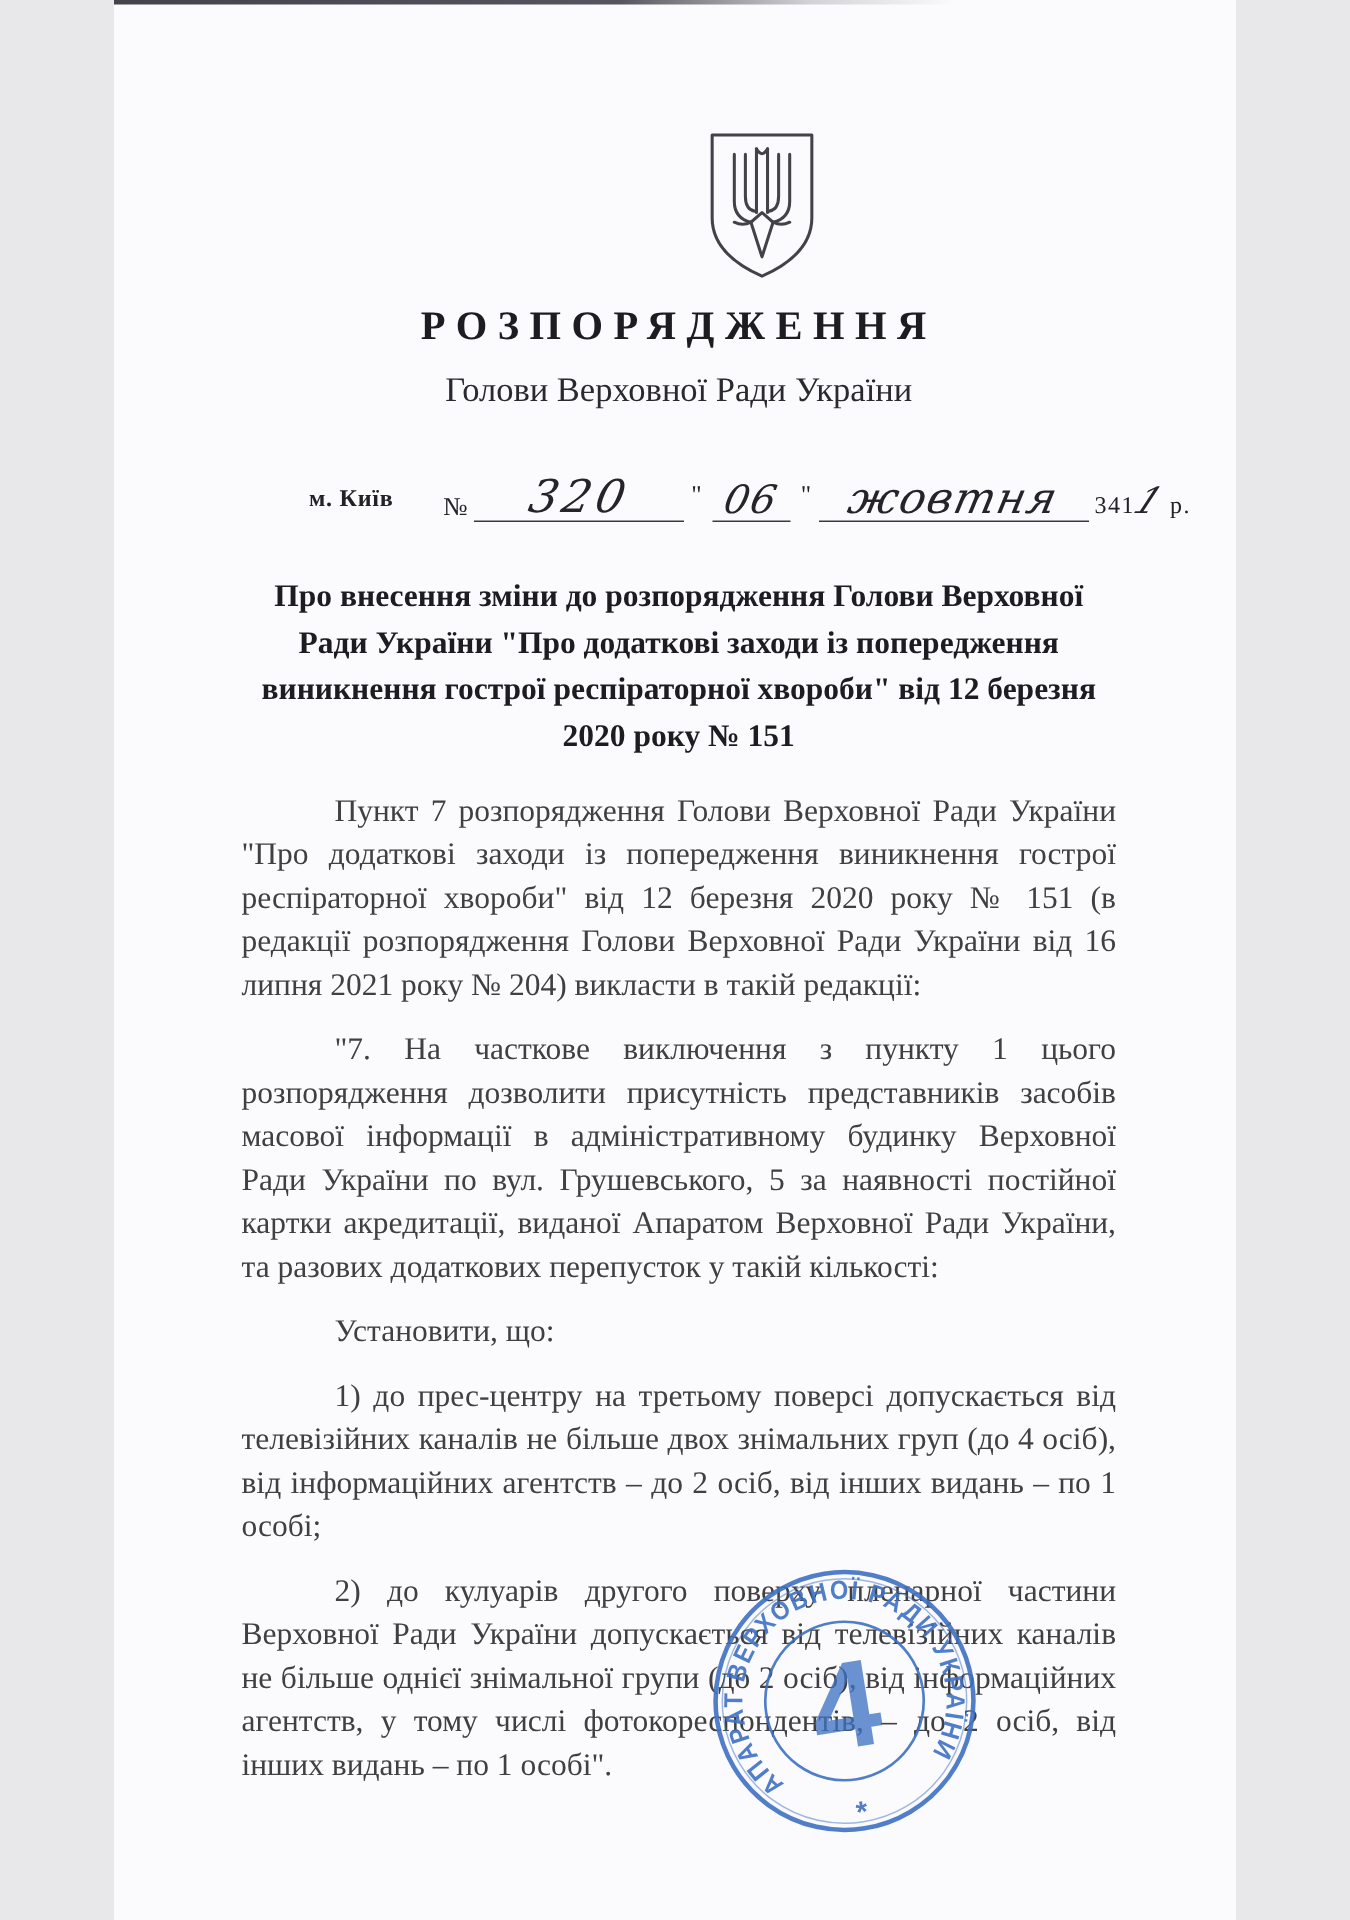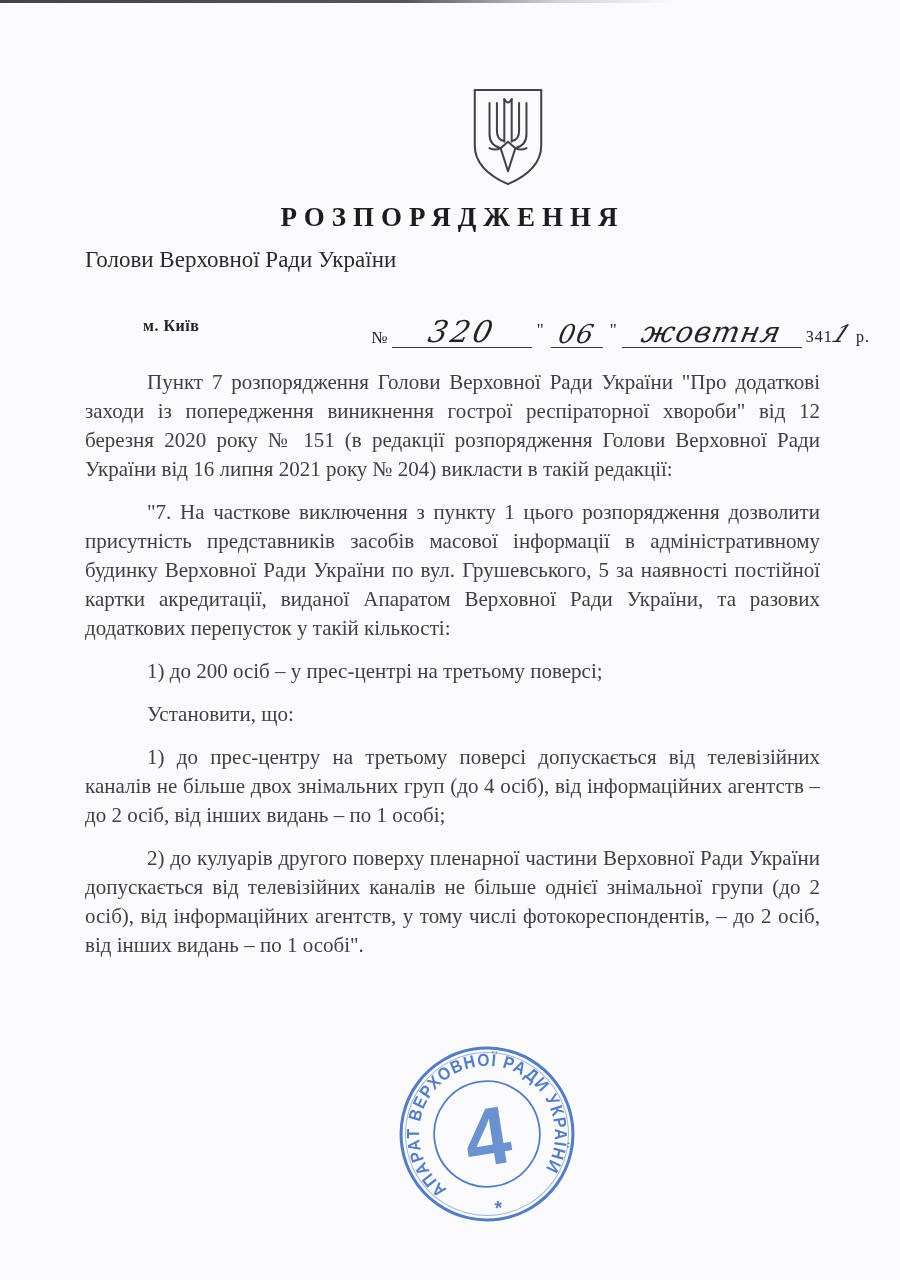--- a/index.html
+++ b/index.html
@@ -4,21 +4,21 @@
 <style>
   :root{
     --ink:#222126;
     --hand-ink:#26242a;
     --stamp-ink:#3f71c4;
     --paper:#fbfafc;
   }
   html,body{margin:0;padding:0;background:#e8e8ea;}
   .page{
     position:relative;
-    width:900px;height:1280px;
+    width:748px;height:1280px;
     margin:0 auto;
     background:var(--paper);
     overflow:hidden;
     font-family:"Liberation Serif","DejaVu Serif",serif;
     color:var(--ink);
   }
   .scan-edge-top{
     position:absolute;top:0;left:0;width:100%;height:3px;
     background:linear-gradient(90deg,#43434b 0%,#55555e 45%,rgba(90,90,100,.25) 62%,rgba(0,0,0,0) 75%);
   }
@@ -35,31 +35,31 @@
   
   .doc-kind{
     margin:10px 0 0;
     text-align:center;
     font-size:27px;font-weight:bold;
     letter-spacing:7px;
     color:#1d1c21;
   }
   .doc-issuer{
     margin:14px 0 0;
-    text-align:left;
+    text-align:center;
     font-size:23px;font-weight:normal;
     color:#2a2930;
   }
 
   
   .dateline{
-    margin:44px 13px 0;
+    margin:44px 0 0;
     padding-left:45px;
     margin-right:-50px;
-    display:flex;justify-content:space-between;align-items:flex-start;
+    display:flex;justify-content:space-between;align-items:center;
     font-size:16px;
   }
   .place{font-weight:bold;font-size:16px;letter-spacing:.5px;}
   .date-group{display:flex;align-items:flex-end;gap:4px;white-space:nowrap;}
   .no-label{font-size:17px;}
   .blank{
     display:inline-block;
     border-bottom:1.6px solid #3a393f;
     text-align:center;
     line-height:1;
@@ -144,24 +144,24 @@
         <span class="no-label">№</span>
         <span class="blank blank-no"><span class="hand">320</span></span>
         <span class="q">"</span>
         <span class="blank blank-day"><span class="hand">06</span></span>
         <span class="q">"</span>
         <span class="blank blank-month"><span class="hand">жовтня</span></span>
         <span class="year"><span>341</span><span class="hand">1</span> <span>р.</span></span>
       </span>
     </div>
 
+    <div class="doc-title">Про внесення зміни до розпорядження Голови Верховної Ради України "Про додаткові заходи із попередження виникнення гострої респіраторної хвороби" від 12 березня 2020 року № 151</div>
 
     <p class="body-p first">Пункт 7 розпорядження Голови Верховної Ради України "Про додаткові заходи із попередження виникнення гострої респіраторної хвороби" від 12 березня 2020 року № 151 (в редакції розпорядження Голови Верховної Ради України від 16 липня 2021 року № 204) викласти в такій редакції:</p>
     <p class="body-p">"7. На часткове виключення з пункту 1 цього розпорядження дозволити присутність представників засобів масової інформації в адміністративному будинку Верховної Ради України по вул. Грушевського, 5 за наявності постійної картки акредитації, виданої Апаратом Верховної Ради України, та разових додаткових перепусток у такій кількості:</p>
-    <p class="body-p">1) до 200 осіб – у прес-центрі на третьому поверсі;</p>
     <p class="body-p">Установити, що:</p>
     <p class="body-p">1) до прес-центру на третьому поверсі допускається від телевізійних каналів не більше двох знімальних груп (до 4 осіб), від інформаційних агентств – до 2 осіб, від інших видань – по 1 особі;</p>
     <p class="body-p">2) до кулуарів другого поверху пленарної частини Верховної Ради України допускається від телевізійних каналів не більше однієї знімальної групи (до 2 осіб), від інформаційних агентств, у тому числі фотокореспондентів, – до 2 осіб, від інших видань – по 1 особі".</p>
 
   </div>
 
   <div class="stamp">
     <svg viewBox="0 0 210 210">
       <defs>
         <path id="stamp-text-arc" d="M 51.3,158.7 A 76,76 0 1 1 158.7,158.7" fill="none"></path>

